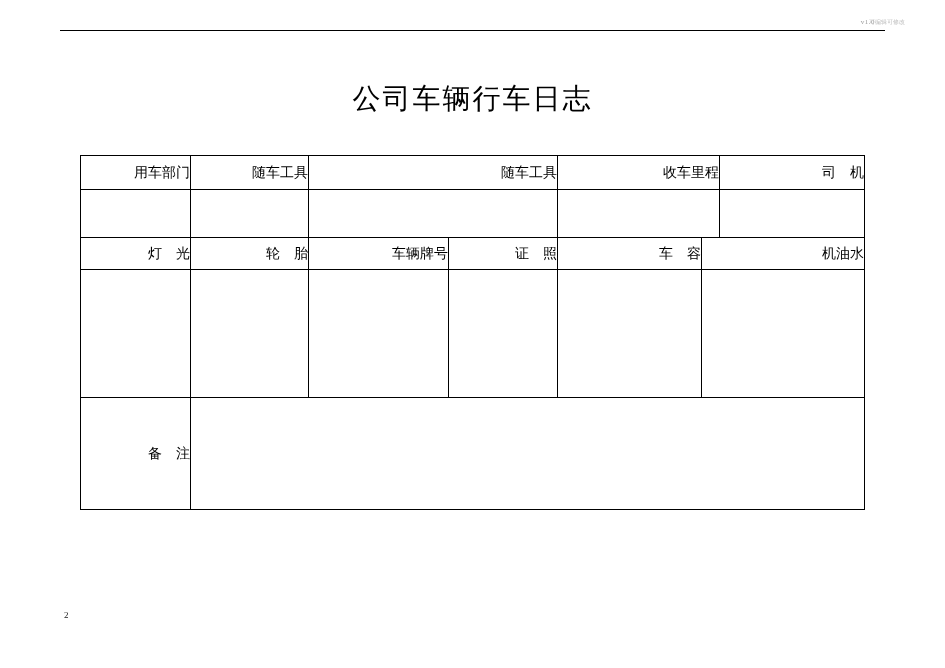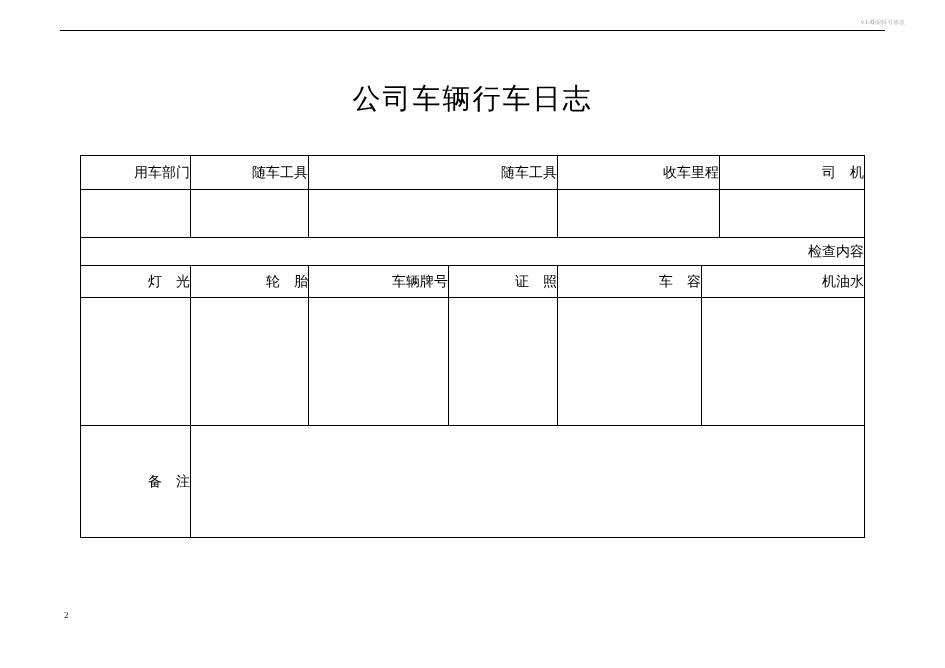--- a/index.html
+++ b/index.html
@@ -106,23 +106,20 @@
     <td colspan="2" style="width:206px">收车里程</td>
     <td style="width:145px">司　机</td>
   </tr>
   <tr class="row2">
     <td></td>
     <td></td>
     <td colspan="2"></td>
     <td colspan="2"></td>
     <td></td>
   </tr>
-  <tr class="row3">
-    <td colspan="7">检查内容</td>
-  </tr>
   <tr class="row4">
     <td>灯　光</td>
     <td>轮　胎</td>
     <td style="width:140px">车辆牌号</td>
     <td style="width:109px">证　照</td>
     <td style="width:144px">车　容</td>
     <td colspan="2">机油水</td>
   </tr>
   <tr class="row5">
     <td></td>

